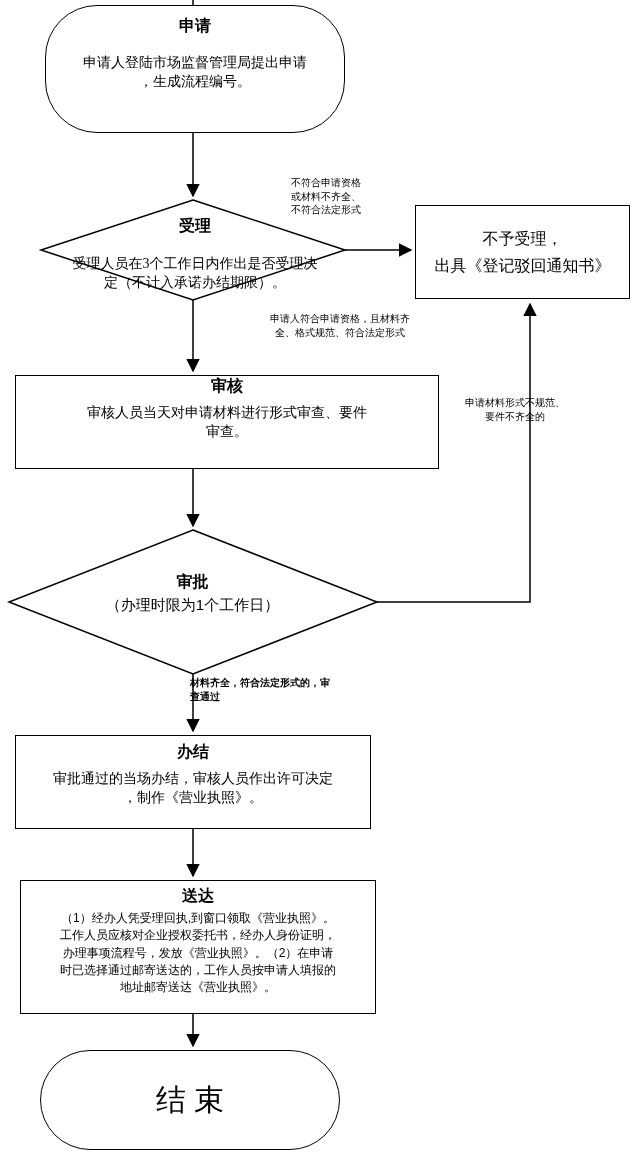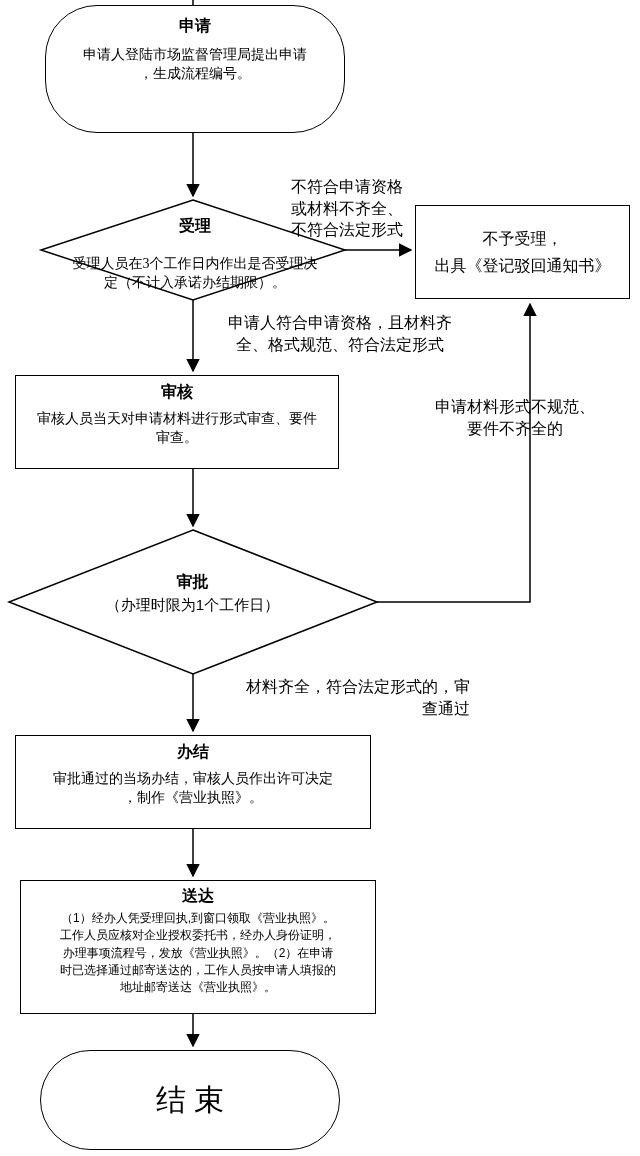--- a/index.html
+++ b/index.html
@@ -35,56 +35,56 @@
     white-space: pre-line;
   }
   .center-text { text-align: center; }
   .left-text { text-align: center; }
   .overlay {
     position: absolute;
     text-align: center;
   }
   .edge-label {
     position: absolute;
-    font-size: 16px;
+    font-size: 10px;
     line-height: 1.35;
     white-space: pre-line;
   }
   
   .apply-node { left: 45px; top: 5px; width: 300px; height: 128px; padding-top: 10px; }
-  .apply-node .node-body { margin-top: 8px; padding: 0 16px; }
+  .apply-node .node-body { margin-top: 16px; padding: 0 16px; }
 
   .accept-overlay { left: 25px; top: 216px; width: 340px; }
   .accept-overlay .node-body { margin-top: 18px; font-family: Liberation Serif, serif; }
 
   .reject-node { left: 415px; top: 205px; width: 215px; height: 94px;
                  display: flex; align-items: center; justify-content: center; }
   .reject-node .node-body { font-size: 16px; line-height: 1.7; text-align: center; }
 
-  .review-node { left: 15px; top: 375px; width: 324px; height: 94px; padding-top: 6px; }
+  .review-node { left: 15px; top: 375px; width: 424px; height: 94px; }
   .review-node .node-body { margin-top: 6px; padding: 0 8px; }
 
   .approve-overlay { left: 20px; top: 572px; width: 345px; }
   .approve-overlay .approve-sub { font-size: 15px; margin-top: 3px; }
 
   .complete-node { left: 15px; top: 735px; width: 356px; height: 94px; padding-top: 6px; }
   .complete-node .node-body { margin-top: 6px; padding: 0 8px; }
 
   .deliver-node { left: 20px; top: 880px; width: 356px; height: 134px; padding-top: 5px; }
   .deliver-node .node-body { font-size: 12px; line-height: 1.45; margin-top: 3px; padding: 0 10px; }
 
   .end-node { left: 40px; top: 1050px; width: 300px; height: 100px;
               display: flex; align-items: center; justify-content: center; }
   .end-node .end-text { font-size: 30px; letter-spacing: 8px; padding-left: 8px; }
 
   
   .label-reject-reason { left: 291px; top: 176px; width: 150px; text-align: left; }
   .label-accept-pass   { left: 210px; top: 312px; width: 260px; text-align: center; }
   .label-review-fail   { left: 390px; top: 396px; width: 250px; text-align: center; }
-  .label-approve-pass  { left: 190px; top: 676px; width: 280px; text-align: right; }
+  .label-approve-pass  { left: 190px; top: 676px; width: 280px; text-align: left; font-weight: bold; }
 </style>
 </head>
 <body>
 
 <div class="canvas">
 
   <svg class="svg-layer" viewBox="0 0 640 1156">
     <defs>
       <marker id="arrow" viewBox="0 0 10 10" refX="9" refY="5" markerWidth="9" markerHeight="9" orient="auto-start-reverse">
         <path d="M0,0 L10,5 L0,10 z" fill="#000"></path>

